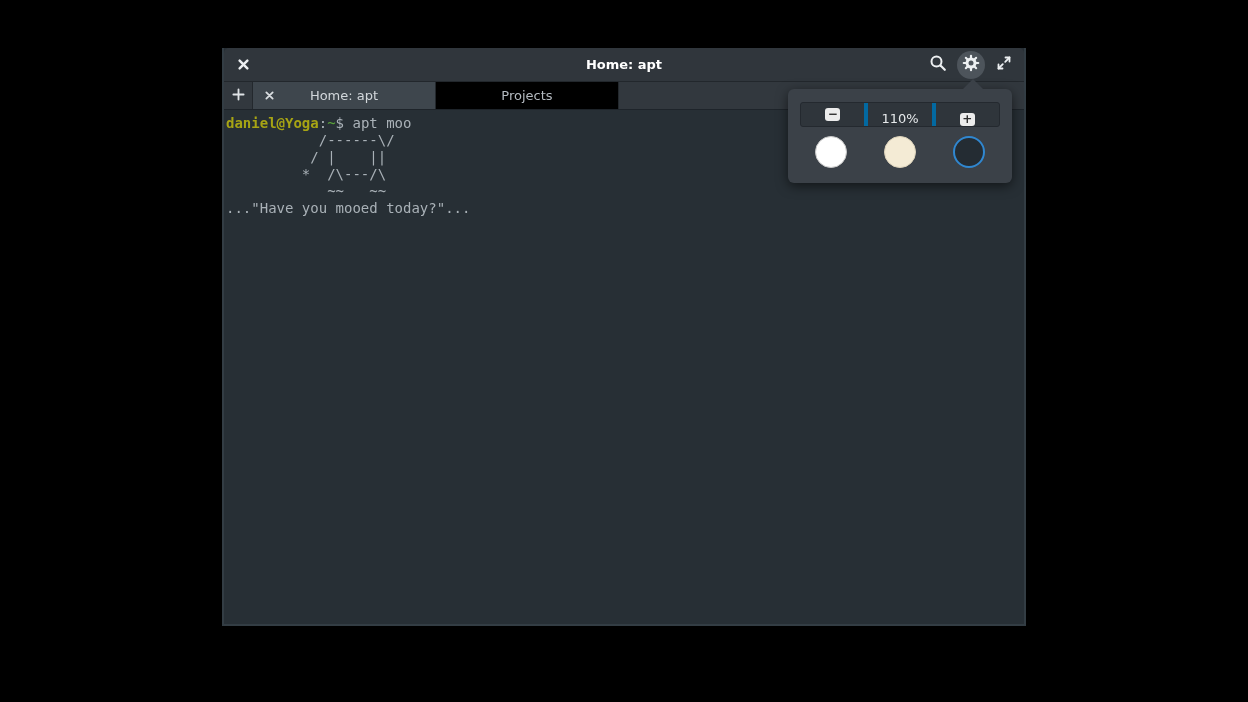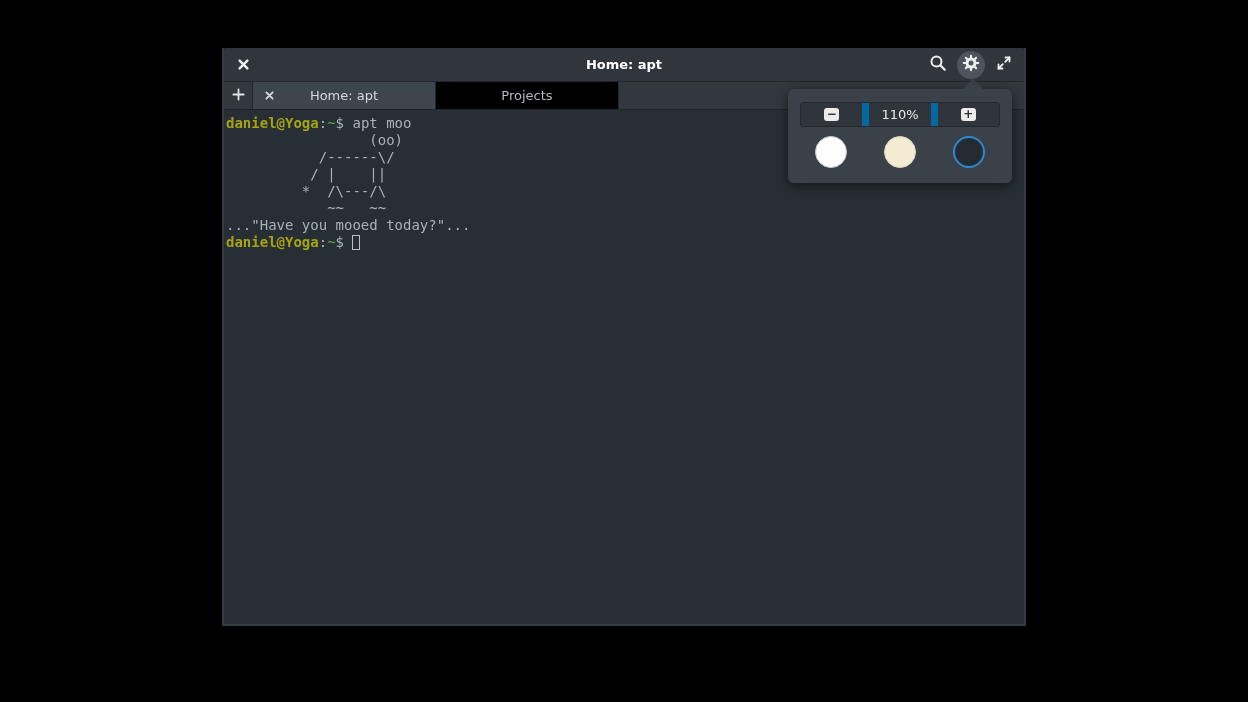--- a/index.html
+++ b/index.html
@@ -143,21 +143,21 @@
     background: #2f353b;
     border: 1px solid #24292f;
     border-radius: 3px;
     overflow: hidden;
   }
   .zoom-seg {
     flex: 1;
     display: flex; align-items: center; justify-content: center;
     cursor: pointer;
   }
-  .zoom-seg + .zoom-seg { border-left: 7px solid #0369a1; }
+  .zoom-seg + .zoom-seg { border-left: 4px solid #0369a1; align-items: flex-end; }
   .chip {
     width: 15px; height: 13px;
     background: #ececec;
     border-radius: 3px;
     color: #2e2e2e;
     font-size: 12px;
     font-weight: bold;
     line-height: 11px;
     display: flex; align-items: center; justify-content: center;
   }
@@ -239,27 +239,25 @@
       </span>
       <span class="tab-label">Home: apt</span>
     </div>
     <div class="tab">
       <span class="tab-label">Projects</span>
     </div>
   </div>
 
   <div class="terminal">
     <div class="t-line"><span class="p-user">daniel@Yoga</span><span class="p-fg">:</span><span class="p-path">~</span><span class="p-fg">$ </span><span class="p-fg">apt moo</span></div>
-    <div class="t-line">                 (oo) </div>
     <div class="t-line">           /------\/ </div>
     <div class="t-line">          / |    ||   </div>
     <div class="t-line">         *  /\---/\ </div>
     <div class="t-line">            ~~   ~~   </div>
     <div class="t-line">..."Have you mooed today?"...</div>
-    <div class="t-line"><span class="p-user">daniel@Yoga</span><span class="p-fg">:</span><span class="p-path">~</span><span class="p-fg">$ </span><span class="cursor"></span></div>
   </div>
 
   <div class="popover">
     <div class="popover-arrow"></div>
     <div class="zoom-control">
       <div class="zoom-seg">
         <span class="chip">−</span>
       </div>
       <div class="zoom-seg">
         <span class="zoom-level-text">110%</span>

